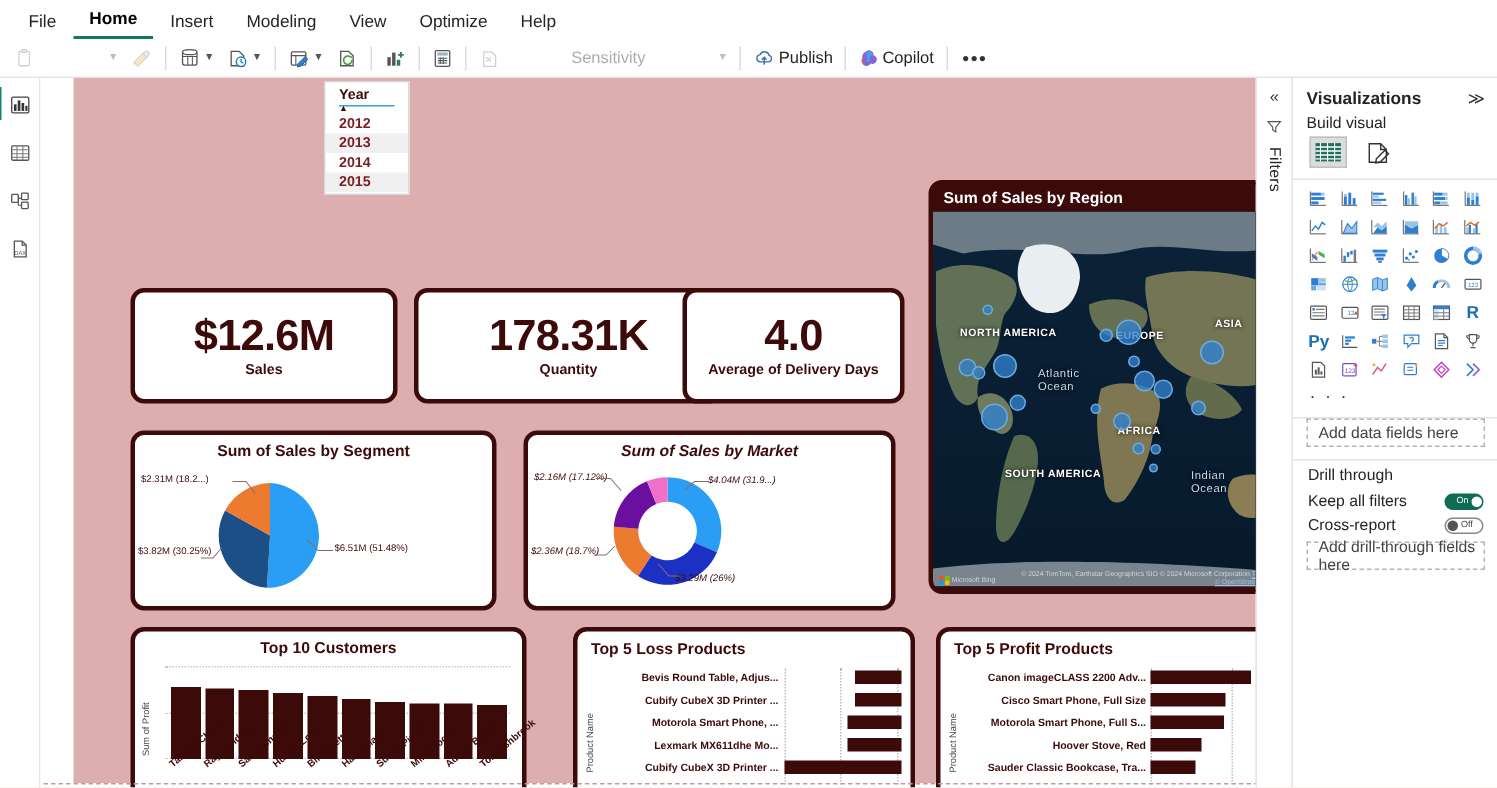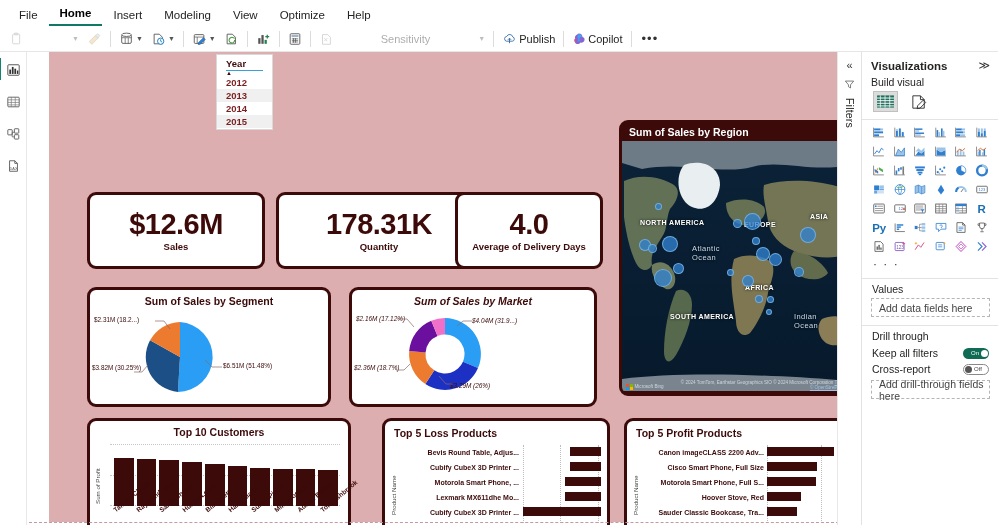--- a/index.html
+++ b/index.html
@@ -901,21 +901,20 @@
             <svg width="14" height="13" viewBox="0 0 16 16">
               <path d="M3 3 L8 8 L3 13" stroke="#2f7fd1" stroke-width="1.4" fill="none"></path>
               <path d="M8 3 L13 8 L8 13" stroke="#8a63d2" stroke-width="1.4" fill="none"></path>
             </svg>
           </div>
       </div>
 
       <div class="ellipsis-row">· · ·</div>
       <div class="viz-sep"></div>
 
-      <div class="field-label">Values</div>
       <div class="dropzone">
         <span>Add data fields here</span>
       </div>
 
       <div class="viz-sep"></div>
       <div class="field-label">Drill through</div>
       <div class="drill-row">
         <span class="drill-txt">Keep all filters</span>
         <span class="toggle on">
           <span class="tlabel">On</span>

